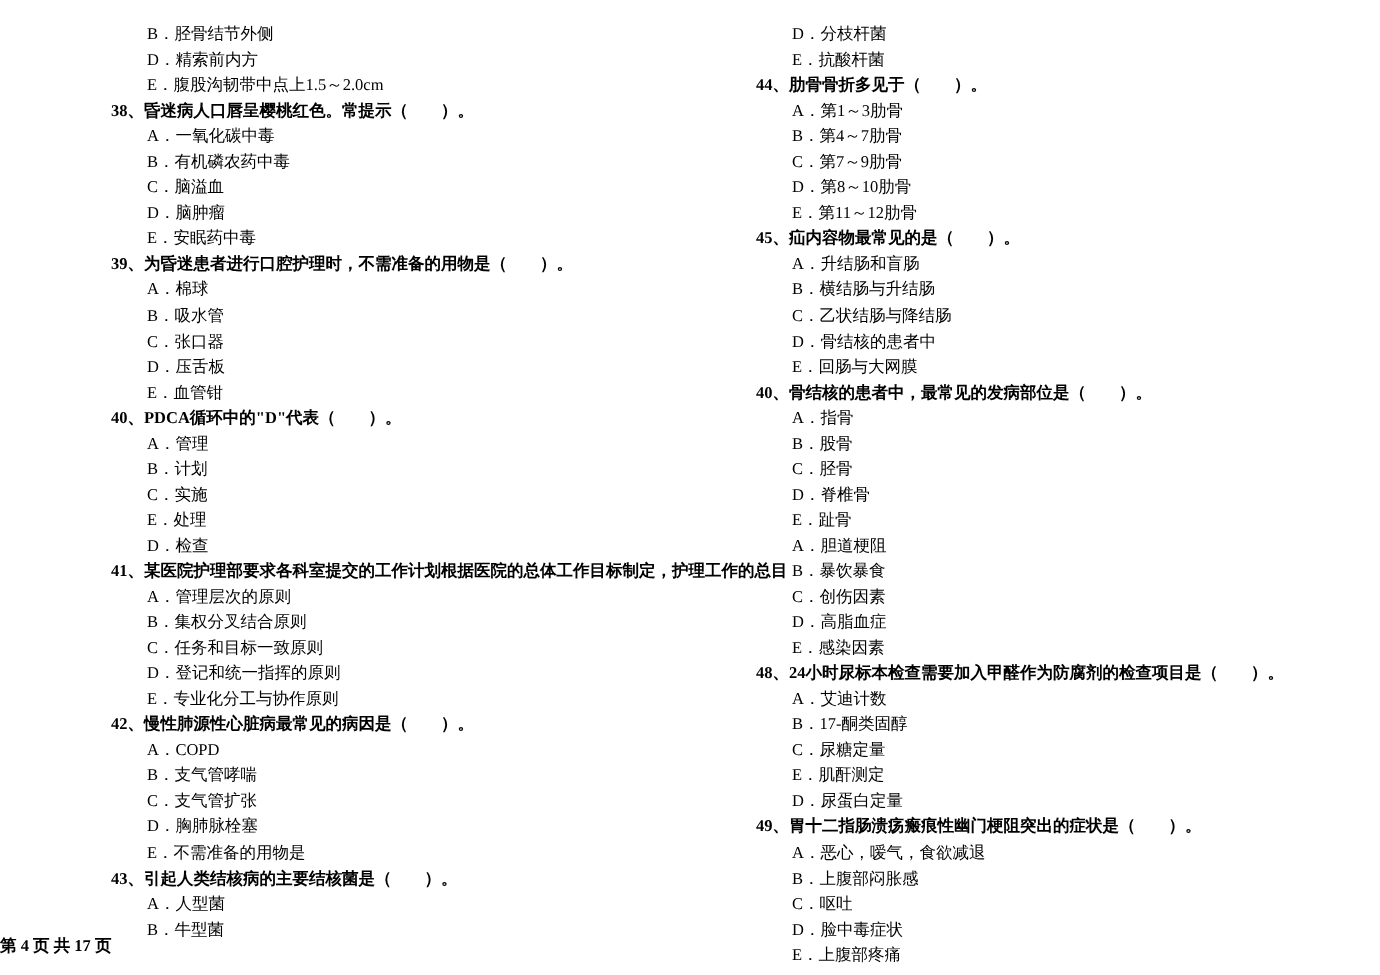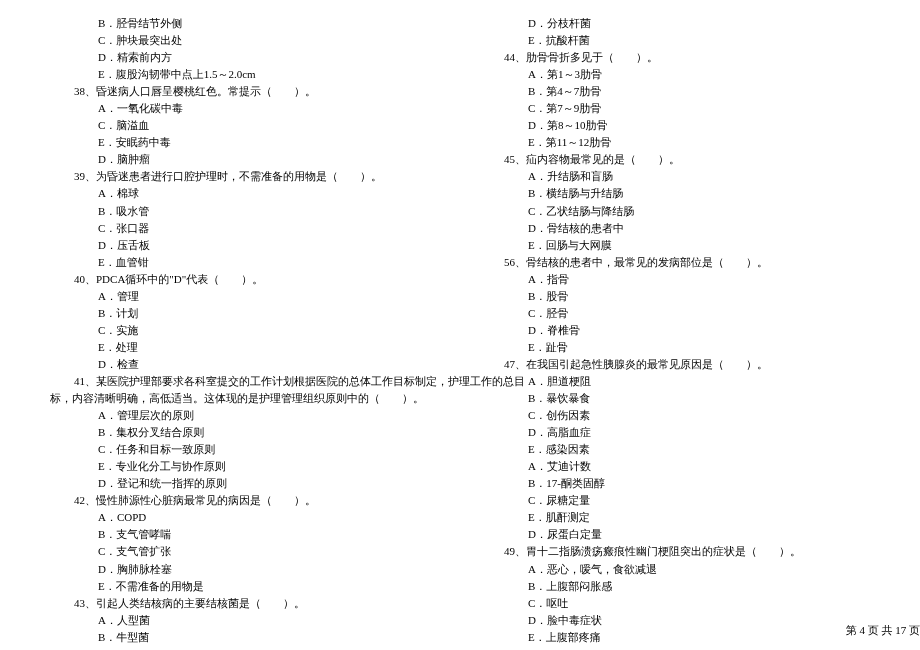--- a/index.html
+++ b/index.html
@@ -24,67 +24,67 @@
       width: 50%;
       box-sizing: border-box;
     }
     .column.left { padding-right: 20px; }
     .column.right { padding-left: 20px; }
     .line {
       line-height: 1.55;
       white-space: nowrap;
     }
     .indent1 { padding-left: 48px; }
-    .indent-q { padding-left: 24px; }
+    .indent-q { padding-left: 24px; font-weight: bold; }
     .indent-wrap { padding-left: 0; }
     .footer {
       position: absolute;
       bottom: 12px;
       width: 100%;
-      text-align: right;
+      text-align: left;
       font-size: 11px;
+      font-weight: bold;
     }
   </style>
 </head>
 <body>
 
 <div class="page">
   <div class="column left">
     <div class="line indent1">B．胫骨结节外侧</div>
-    <div class="line indent1">C．肿块最突出处</div>
     <div class="line indent1">D．精索前内方</div>
     <div class="line indent1">E．腹股沟韧带中点上1.5～2.0cm</div>
 
     <div class="line indent-q">38、昏迷病人口唇呈樱桃红色。常提示（　　）。</div>
     <div class="line indent1">A．一氧化碳中毒</div>
+    <div class="line indent1">B．有机磷农药中毒</div>
     <div class="line indent1">C．脑溢血</div>
+    <div class="line indent1">D．脑肿瘤</div>
     <div class="line indent1">E．安眠药中毒</div>
-    <div class="line indent1">D．脑肿瘤</div>
 
     <div class="line indent-q">39、为昏迷患者进行口腔护理时，不需准备的用物是（　　）。</div>
     <div class="line indent1">A．棉球</div>
     <div class="line indent1">B．吸水管</div>
     <div class="line indent1">C．张口器</div>
     <div class="line indent1">D．压舌板</div>
     <div class="line indent1">E．血管钳</div>
 
     <div class="line indent-q">40、PDCA循环中的"D"代表（　　）。</div>
     <div class="line indent1">A．管理</div>
     <div class="line indent1">B．计划</div>
     <div class="line indent1">C．实施</div>
     <div class="line indent1">E．处理</div>
     <div class="line indent1">D．检查</div>
 
     <div class="line indent-q">41、某医院护理部要求各科室提交的工作计划根据医院的总体工作目标制定，护理工作的总目</div>
-    <div class="line indent-wrap">标，内容清晰明确，高低适当。这体现的是护理管理组织原则中的（　　）。</div>
     <div class="line indent1">A．管理层次的原则</div>
     <div class="line indent1">B．集权分叉结合原则</div>
     <div class="line indent1">C．任务和目标一致原则</div>
+    <div class="line indent1">D．登记和统一指挥的原则</div>
     <div class="line indent1">E．专业化分工与协作原则</div>
-    <div class="line indent1">D．登记和统一指挥的原则</div>
 
     <div class="line indent-q">42、慢性肺源性心脏病最常见的病因是（　　）。</div>
     <div class="line indent1">A．COPD</div>
     <div class="line indent1">B．支气管哮喘</div>
     <div class="line indent1">C．支气管扩张</div>
     <div class="line indent1">D．胸肺脉栓塞</div>
     <div class="line indent1">E．不需准备的用物是</div>
 
     <div class="line indent-q">43、引起人类结核病的主要结核菌是（　　）。</div>
     <div class="line indent1">A．人型菌</div>
@@ -103,34 +103,34 @@
     <div class="line indent1">D．第8～10肋骨</div>
     <div class="line indent1">E．第11～12肋骨</div>
 
     <div class="line indent-q">45、疝内容物最常见的是（　　）。</div>
     <div class="line indent1">A．升结肠和盲肠</div>
     <div class="line indent1">B．横结肠与升结肠</div>
     <div class="line indent1">C．乙状结肠与降结肠</div>
     <div class="line indent1">D．骨结核的患者中</div>
     <div class="line indent1">E．回肠与大网膜</div>
 
-    <div class="line indent-q">56、骨结核的患者中，最常见的发病部位是（　　）。</div>
+    <div class="line indent-q">40、骨结核的患者中，最常见的发病部位是（　　）。</div>
     <div class="line indent1">A．指骨</div>
     <div class="line indent1">B．股骨</div>
     <div class="line indent1">C．胫骨</div>
     <div class="line indent1">D．脊椎骨</div>
     <div class="line indent1">E．趾骨</div>
 
-    <div class="line indent-q">47、在我国引起急性胰腺炎的最常见原因是（　　）。</div>
     <div class="line indent1">A．胆道梗阻</div>
     <div class="line indent1">B．暴饮暴食</div>
     <div class="line indent1">C．创伤因素</div>
     <div class="line indent1">D．高脂血症</div>
     <div class="line indent1">E．感染因素</div>
 
+    <div class="line indent-q">48、24小时尿标本检查需要加入甲醛作为防腐剂的检查项目是（　　）。</div>
     <div class="line indent1">A．艾迪计数</div>
     <div class="line indent1">B．17-酮类固醇</div>
     <div class="line indent1">C．尿糖定量</div>
     <div class="line indent1">E．肌酐测定</div>
     <div class="line indent1">D．尿蛋白定量</div>
 
     <div class="line indent-q">49、胃十二指肠溃疡瘢痕性幽门梗阻突出的症状是（　　）。</div>
     <div class="line indent1">A．恶心，嗳气，食欲减退</div>
     <div class="line indent1">B．上腹部闷胀感</div>
     <div class="line indent1">C．呕吐</div>

